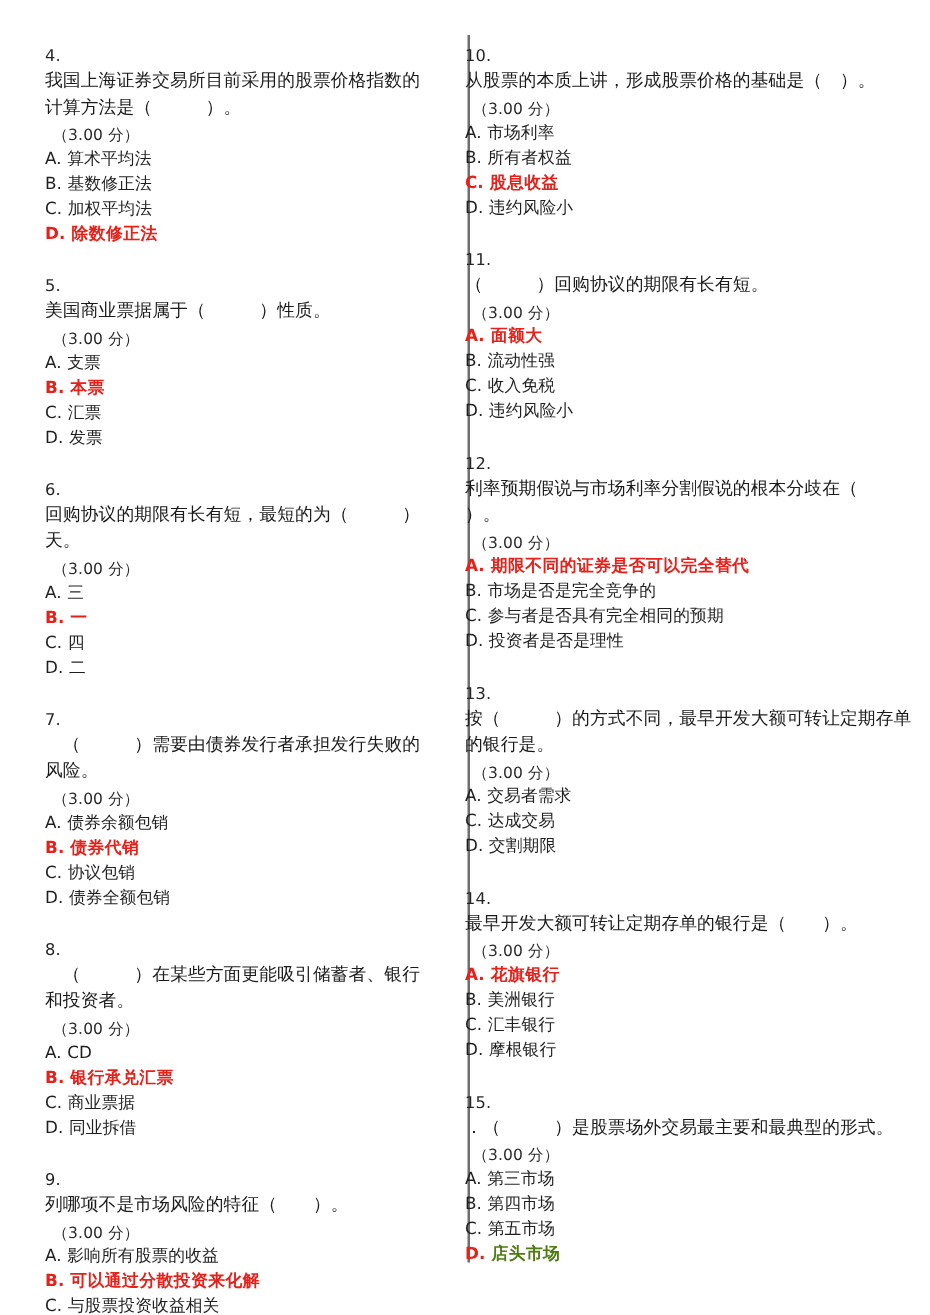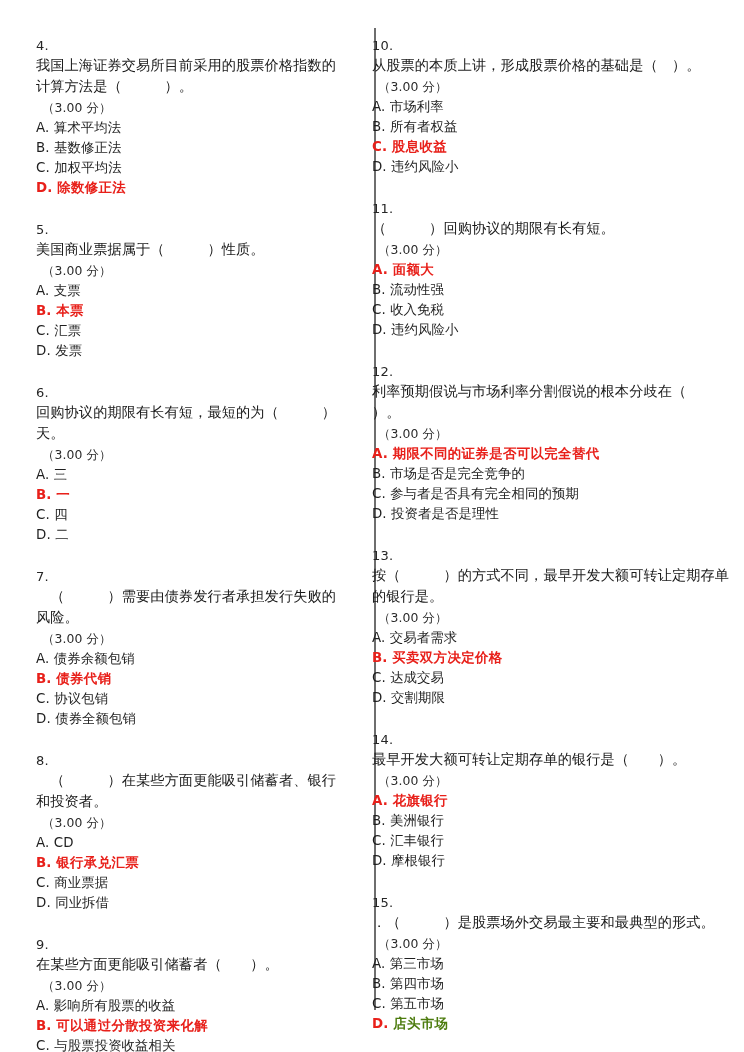--- a/index.html
+++ b/index.html
@@ -158,21 +158,21 @@
           <div class="q-score">（3.00 分）</div>
           <ul class="options">
             <li class="option"><span class="opt-letter">A.</span> <span class="opt-text">CD</span></li>
             <li class="option correct"><span class="opt-letter" style="color: rgb(232, 32, 26);">B.</span> <span class="opt-text" style="color: rgb(232, 32, 26); text-align: center;">银行承兑汇票</span></li>
             <li class="option"><span class="opt-letter">C.</span> <span class="opt-text">商业票据</span></li>
             <li class="option"><span class="opt-letter">D.</span> <span class="opt-text">同业拆借</span></li>
           </ul>
         </div>
         <div class="question">
           <div class="q-number">9.</div>
-          <div class="q-stem">在某些方面更能吸引储蓄者（　　）。</div>
+          <div class="q-stem">列哪项不是市场风险的特征（　　）。</div>
           <div class="q-score">（3.00 分）</div>
           <ul class="options">
             <li class="option"><span class="opt-letter">A.</span> <span class="opt-text">影响所有股票的收益</span></li>
             <li class="option correct"><span class="opt-letter" style="color: rgb(232, 32, 26);">B.</span> <span class="opt-text" style="color: rgb(232, 32, 26);">可以通过分散投资来化解</span></li>
             <li class="option"><span class="opt-letter">C.</span> <span class="opt-text">与股票投资收益相关</span></li>
           </ul>
         </div>
       </div>
       <div class="column right">
         <div class="question">
@@ -207,21 +207,20 @@
             <li class="option"><span class="opt-letter">C.</span> <span class="opt-text">参与者是否具有完全相同的预期</span></li>
             <li class="option"><span class="opt-letter">D.</span> <span class="opt-text">投资者是否是理性</span></li>
           </ul>
         </div>
         <div class="question">
           <div class="q-number">13.</div>
           <div class="q-stem">按（　　　）的方式不同，最早开发大额可转让定期存单的银行是。</div>
           <div class="q-score">（3.00 分）</div>
           <ul class="options">
             <li class="option"><span class="opt-letter">A.</span> <span class="opt-text">交易者需求</span></li>
-            <li class="option correct"><span class="opt-letter" style="color: rgb(232, 32, 26);">B.</span> <span class="opt-text" style="color: rgb(232, 32, 26);">买卖双方决定价格</span></li>
             <li class="option"><span class="opt-letter">C.</span> <span class="opt-text">达成交易</span></li>
             <li class="option"><span class="opt-letter">D.</span> <span class="opt-text">交割期限</span></li>
           </ul>
         </div>
         <div class="question">
           <div class="q-number">14.</div>
           <div class="q-stem">最早开发大额可转让定期存单的银行是（　　）。</div>
           <div class="q-score">（3.00 分）</div>
           <ul class="options">
             <li class="option correct"><span class="opt-letter" style="color: rgb(232, 32, 26);">A.</span> <span class="opt-text" style="color: rgb(232, 32, 26);">花旗银行</span></li>

